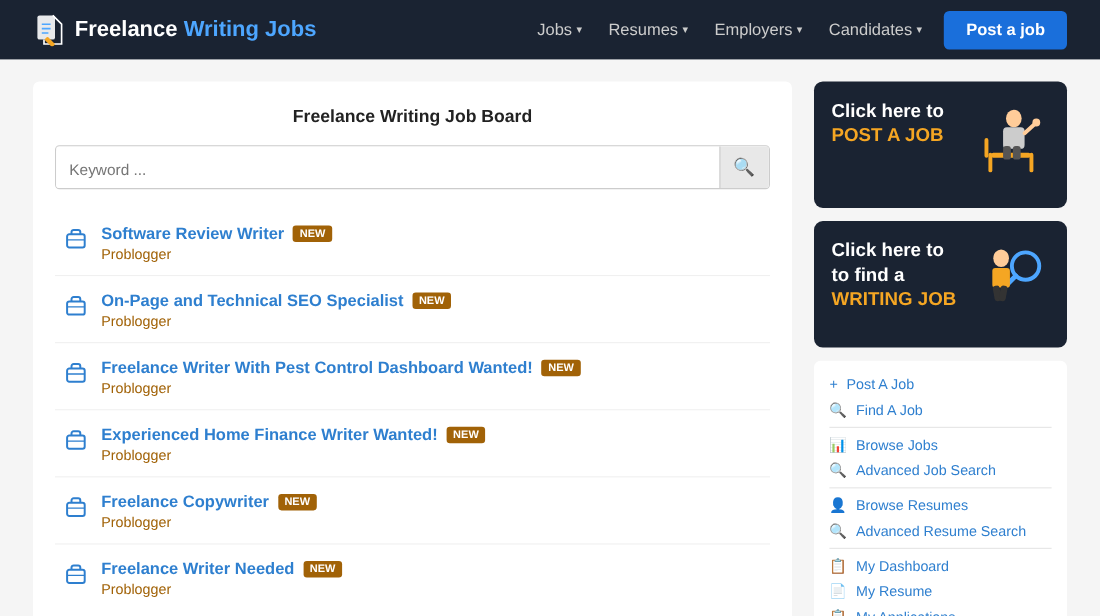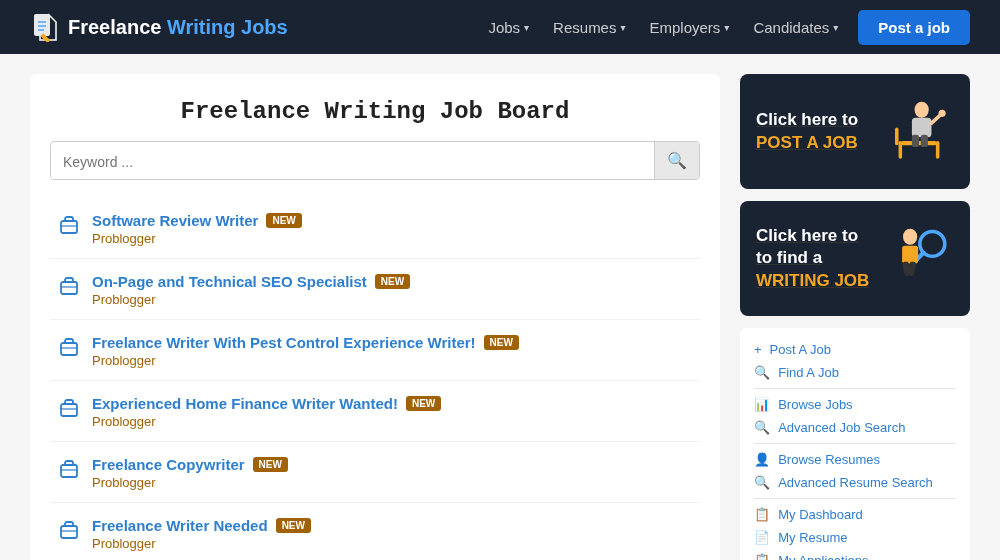--- a/index.html
+++ b/index.html
@@ -70,25 +70,24 @@
     
     .content-left {
       flex: 1;
       background: #fff;
       border-radius: 6px;
       padding: 24px 20px;
     }
 
     .page-title {
       text-align: center;
-      font-size: 24px;
+      font-size: 16px;
       font-weight: bold;
       color: #222;
       margin-bottom: 16px;
-      font-family: Liberation Mono, monospace;
     }
 
     .search-bar {
       display: flex;
       align-items: flex-end;
       border: 1px solid #ccc;
       border-radius: 4px;
       overflow: hidden;
       margin-bottom: 20px;
       margin-top: 16px;
@@ -167,24 +166,23 @@
       flex-direction: column;
       gap: 12px;
     }
 
     .promo-card {
       border-radius: 8px;
       overflow: hidden;
       height: 115px;
       position: relative;
       display: flex;
-      align-items: center;
+      align-items: flex-start;
       padding: 16px;
       cursor: pointer;
-      text-decoration: underline;
     }
     .promo-post {
       background: #1a2332;
     }
     .promo-find {
       background: #1a2332;
     }
 
     .promo-text {
       color: #fff;
@@ -305,21 +303,21 @@
         <div class="job-item">
       <span class="job-icon">
         <svg width="22" height="22" viewBox="0 0 22 22" fill="none" xmlns="http://www.w3.org/2000/svg">
           <rect x="3" y="7" width="16" height="12" rx="2" stroke="#2e7fcf" stroke-width="1.8" fill="none"></rect>
           <path d="M7 7V5a2 2 0 0 1 2-2h4a2 2 0 0 1 2 2v2" stroke="#2e7fcf" stroke-width="1.8" fill="none"></path>
           <line x1="3" y1="12" x2="19" y2="12" stroke="#2e7fcf" stroke-width="1.2"></line>
         </svg>
       </span>
       <div class="job-info">
         <div class="job-title-row">
-          <a class="job-title">Freelance Writer With Pest Control Experience Writer!</a>
+          <a class="job-title">Freelance Writer With Pest Control Dashboard Wanted!</a>
           <span class="new-badge">NEW</span>
         </div>
         <div class="job-company">Problogger</div>
       </div>
     </div>
         <div class="job-item">
       <span class="job-icon">
         <svg width="22" height="22" viewBox="0 0 22 22" fill="none" xmlns="http://www.w3.org/2000/svg">
           <rect x="3" y="7" width="16" height="12" rx="2" stroke="#2e7fcf" stroke-width="1.8" fill="none"></rect>
           <path d="M7 7V5a2 2 0 0 1 2-2h4a2 2 0 0 1 2 2v2" stroke="#2e7fcf" stroke-width="1.8" fill="none"></path>

